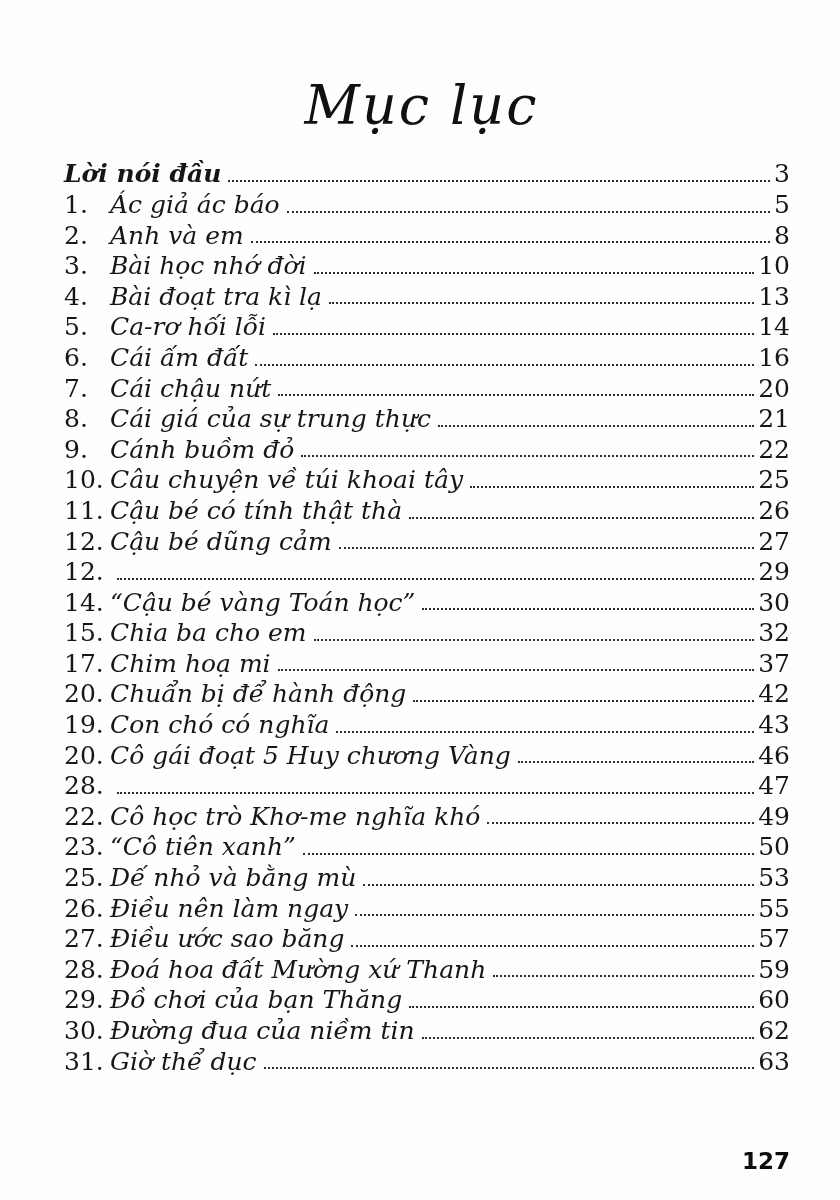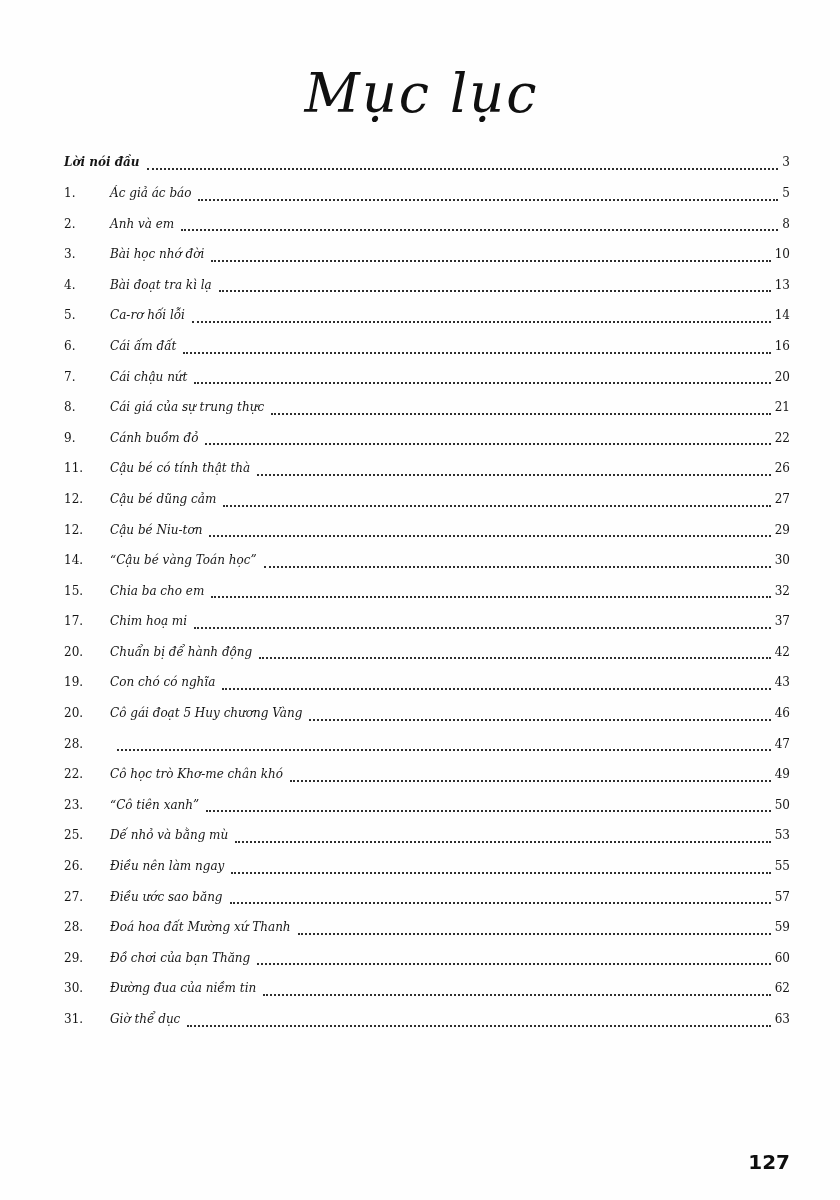--- a/index.html
+++ b/index.html
@@ -10,39 +10,39 @@
     font-family: "DejaVu Serif", "Liberation Serif", serif;
     color: #161616;
   }
   .page {
     position: relative;
     width: 840px; height: 1200px;
     overflow: hidden;
     background: #fefefe;
   }
   .doc-title {
-    margin: 0;
+    margin: 12px;
     padding: 64px 0 0 3px;
     text-align: center;
     font-size: 54px;
     line-height: 1.1;
     font-weight: 500;
     font-style: italic;
     letter-spacing: 2px;
     color: #101010;
   }
   .toc {
     margin: 24px 50px 0 64px;
   }
   .toc-row {
     display: flex;
     align-items: baseline;
     height: 30.6px;
     line-height: 30.6px;
-    font-size: 12px;
+    font-size: 25px;
   }
   .num {
     flex: 0 0 46px;
     font-style: normal;
     white-space: nowrap;
   }
   .title {
     font-style: italic;
     white-space: nowrap;
   }
@@ -60,21 +60,21 @@
   .pg {
     white-space: nowrap;
     font-style: normal;
   }
   .footer-page-number {
     position: absolute;
     right: 50px;
     bottom: 26px;
     font-family: "DejaVu Sans", "Liberation Sans", sans-serif;
     font-weight: bold;
-    font-size: 20px;
+    font-size: 23px;
     color: #0e0e0e;
   }
 </style>
 </head>
 <body>
 
 <div class="page">
 
   <h1 class="doc-title">Mục lục</h1>
 
@@ -141,38 +141,43 @@
     <span class="pg">21</span>
   </div>
 
   <div class="toc-row">
     <span class="num">9.</span>
     <span class="title">Cánh buồm đỏ</span>
     <span class="leader"></span>
     <span class="pg">22</span>
   </div>
 
+  <div class="toc-row">
+    <span class="num">10.</span>
+    <span class="title">Câu chuyện về túi khoai tây</span>
+    <span class="leader"></span>
+    <span class="pg">25</span>
+  </div>
 
   <div class="toc-row">
     <span class="num">11.</span>
     <span class="title">Cậu bé có tính thật thà</span>
     <span class="leader"></span>
     <span class="pg">26</span>
   </div>
 
   <div class="toc-row">
     <span class="num">12.</span>
     <span class="title">Cậu bé dũng cảm</span>
     <span class="leader"></span>
     <span class="pg">27</span>
   </div>
 
   <div class="toc-row">
     <span class="num">12.</span>
-    <span class="title">Cậu bé Niu-tơn</span>
     <span class="leader"></span>
     <span class="pg">29</span>
   </div>
 
   <div class="toc-row">
     <span class="num">14.</span>
     <span class="title">“Cậu bé vàng Toán học”</span>
     <span class="leader"></span>
     <span class="pg">30</span>
   </div>
@@ -214,21 +219,21 @@
   </div>
 
   <div class="toc-row">
     <span class="num">28.</span>
     <span class="leader"></span>
     <span class="pg">47</span>
   </div>
 
   <div class="toc-row">
     <span class="num">22.</span>
-    <span class="title">Cô học trò Khơ-me chân khó</span>
+    <span class="title">Cô học trò Khơ-me nghĩa khó</span>
     <span class="leader"></span>
     <span class="pg">49</span>
   </div>
 
   <div class="toc-row">
     <span class="num">23.</span>
     <span class="title">“Cô tiên xanh”</span>
     <span class="leader"></span>
     <span class="pg">50</span>
   </div>

